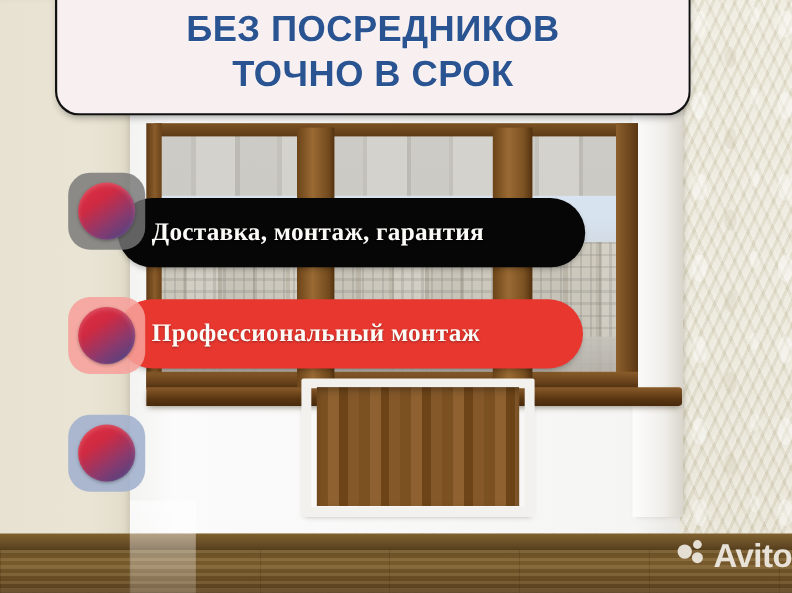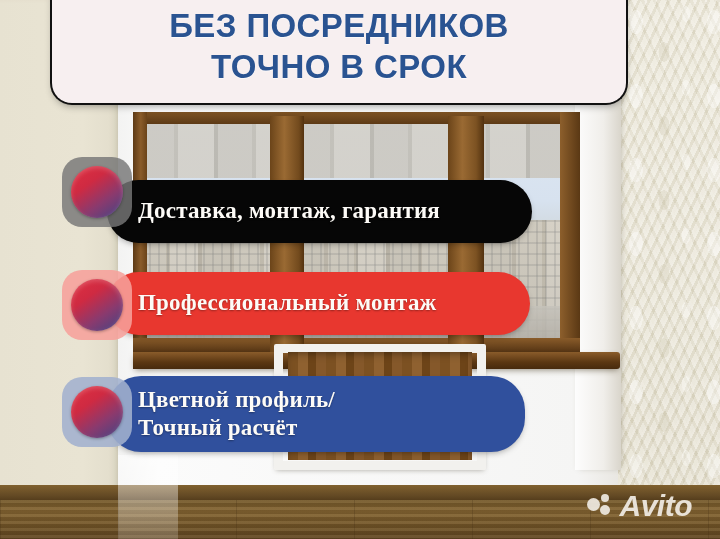--- a/index.html
+++ b/index.html
@@ -227,24 +227,23 @@
     width:52px;height:52px;border-radius:50%;
     background:linear-gradient(145deg,#e03040 0%,#cf2a42 34%,#8a3a6e 66%,#3f4485 100%);
     box-shadow:inset 0 2px 5px rgba(255,255,255,.20), 0 1px 3px rgba(0,0,0,.30);
   }
   .dot-1{left:71px;top:166px;}
   .dot-2{left:71px;top:279px;}
   .dot-3{left:71px;top:386px;}
 
   
   .avito{
-    position:absolute;right:28px;bottom:18px;
-    display:flex;align-items:center;gap:7px;
+    position:absolute;right:0;bottom:18px;
+    display:flex;align-items:flex-start;gap:7px;
     opacity:.92;
-    font-style:italic;
   }
   .avito-mark{position:relative;width:26px;height:24px;}
   .avito-mark i{position:absolute;border-radius:50%;background:#efeae2;display:block;}
   .avito-mark i.b1{left:0;top:4px;width:13px;height:13px;}
   .avito-mark i.b2{left:14px;top:0;width:8px;height:8px;}
   .avito-mark i.b3{left:13px;top:11px;width:10px;height:10px;}
   .avito-word{
     color:#f2ede6;
     font-family:"Liberation Sans",sans-serif;
     font-weight:bold;
@@ -298,24 +297,20 @@
   </div>
   <div class="holder holder-1"></div>
   <div class="dot dot-1"></div>
 
   <div class="pill pill-2">
     <div class="pill-text">Профессиональный монтаж</div>
   </div>
   <div class="holder holder-2"></div>
   <div class="dot dot-2"></div>
 
-  <div class="pill pill-3">
-    <div class="pill-text">Цветной профиль/
-Точный расчёт</div>
-  </div>
   <div class="holder holder-3"></div>
   <div class="dot dot-3"></div>
 
   <div class="avito">
     <span class="avito-mark">
       <i class="b1"></i>
         <i class="b2"></i>
         <i class="b3"></i>
     </span>
     <span class="avito-word">Avito</span>

